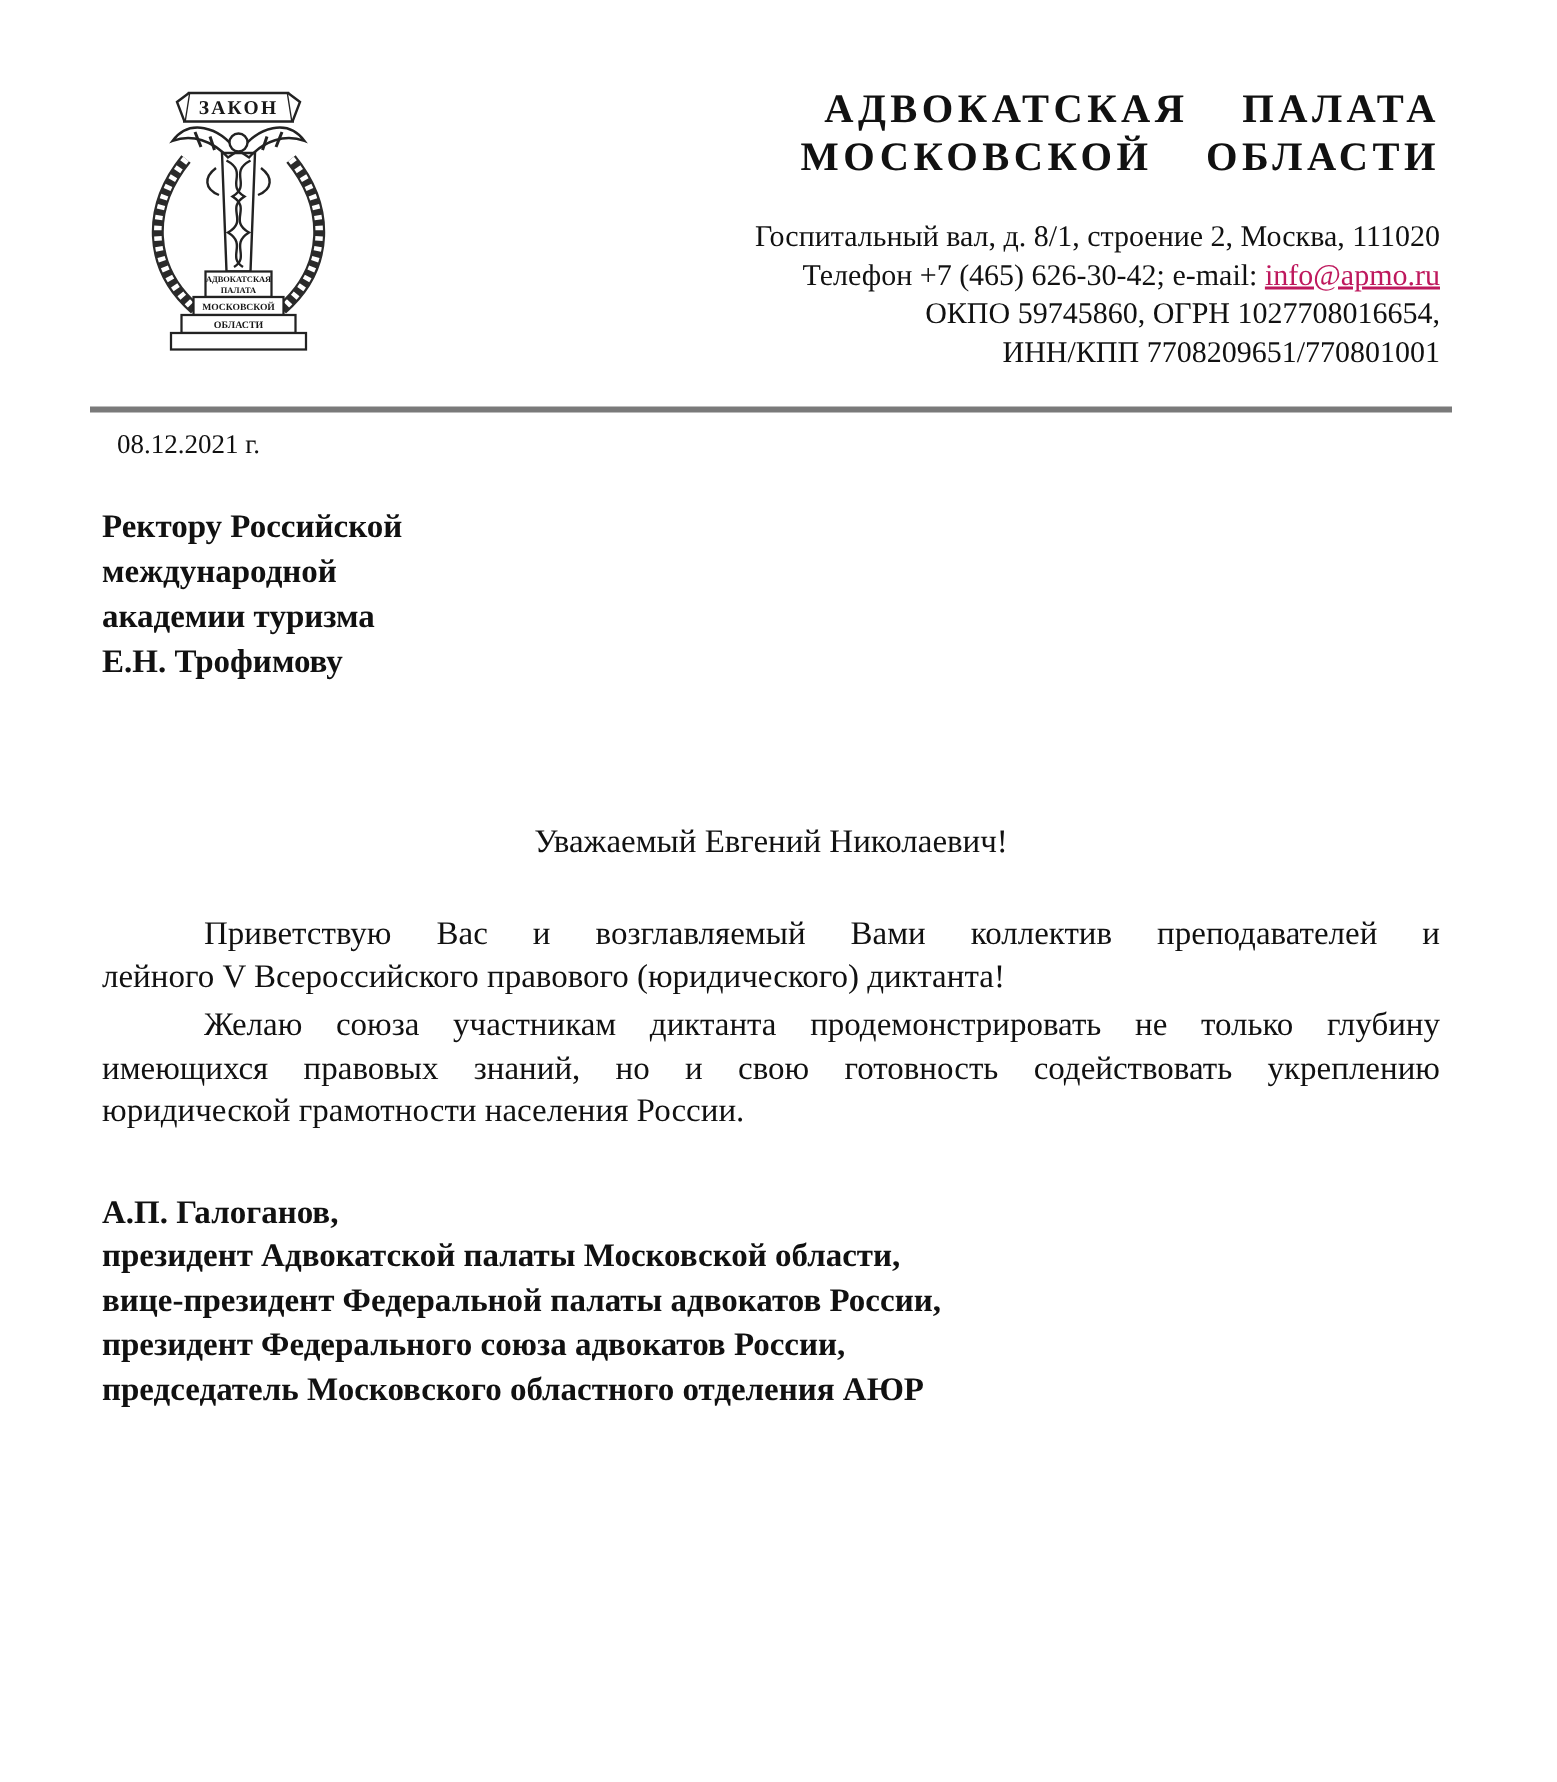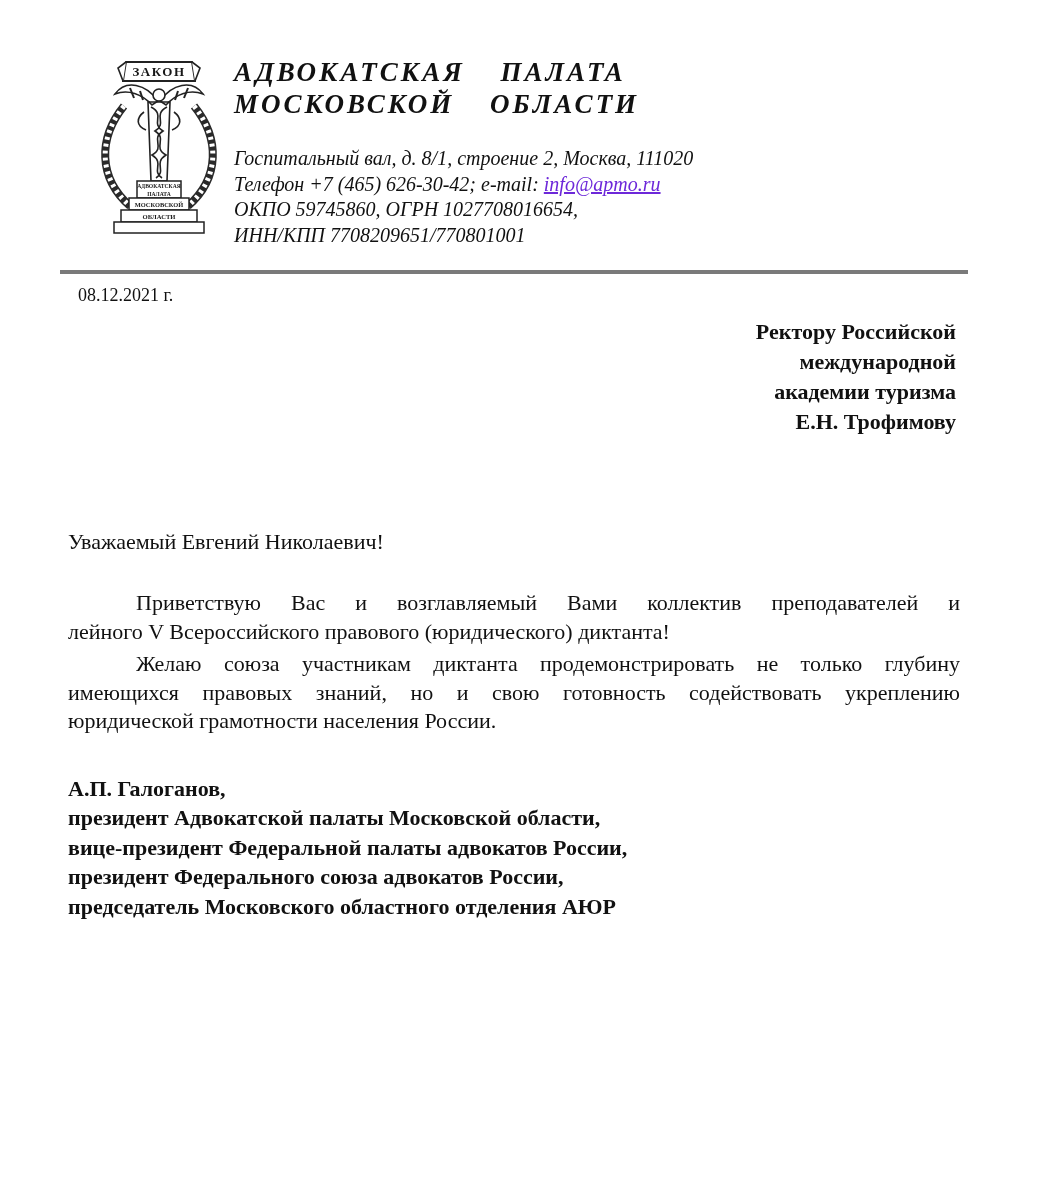--- a/index.html
+++ b/index.html
@@ -9,43 +9,43 @@
     font-family: "Liberation Serif", "DejaVu Serif", serif;
     color: #111111;
     position: relative;
     overflow: hidden;
   }
   .page { width: 1038px; height: 1178px; padding: 54px 78px 0 68px; }
 
   
   .letterhead { display: flex; align-items: flex-start; }
   .logo-wrap { flex: 0 0 150px; margin-left: 16px; margin-top: 0; }
-  .lh-text { flex: 1 1 auto; text-align: left; padding-top: 2px; font-style: italic; }
+  .lh-text { flex: 1 1 auto; text-align: right; padding-top: 2px; }
   .org-title {
     font-weight: bold; font-size: 27px; line-height: 32px;
     letter-spacing: 3px; word-spacing: 26px; white-space: nowrap;
   }
   .lh-contacts { margin-top: 26px; font-size: 20px; line-height: 25.5px; }
   .email {
-    color: #6d28d9; text-decoration: underline; cursor: pointer;
+    color: #be185d; text-decoration: underline; cursor: pointer;
   }
 
   .divider {
     border: none; height: 4px; background: #7a7a7a;
     margin: 22px -8px 0 -8px;
   }
 
   .date-line { margin: 7px 0 0 10px; font-size: 18px; line-height: 28px; }
 
   .recipient {
-    margin-top: 8px; text-align: right; font-weight: bold;
+    margin-top: 26px; text-align: left; font-weight: bold;
     font-size: 22px; line-height: 30px; padding-right: 4px;
   }
 
-  .salutation { margin-top: 92px; text-align: left; font-size: 22px; }
+  .salutation { margin-top: 92px; text-align: center; font-size: 22px; }
 
   .paragraphs { margin-top: 34px; font-size: 22px; }
   .pline { line-height: 28.5px; }
   .pline.justify { text-align: justify; text-align-last: justify; }
   .pline.indent { padding-left: 68px; }
   .para + .para { margin-top: 4px; }
 
   .signature { margin-top: 38px; font-weight: bold; font-size: 22px; line-height: 29.5px; }
 
   svg text { font-family: "Liberation Serif", "DejaVu Serif", serif; }

